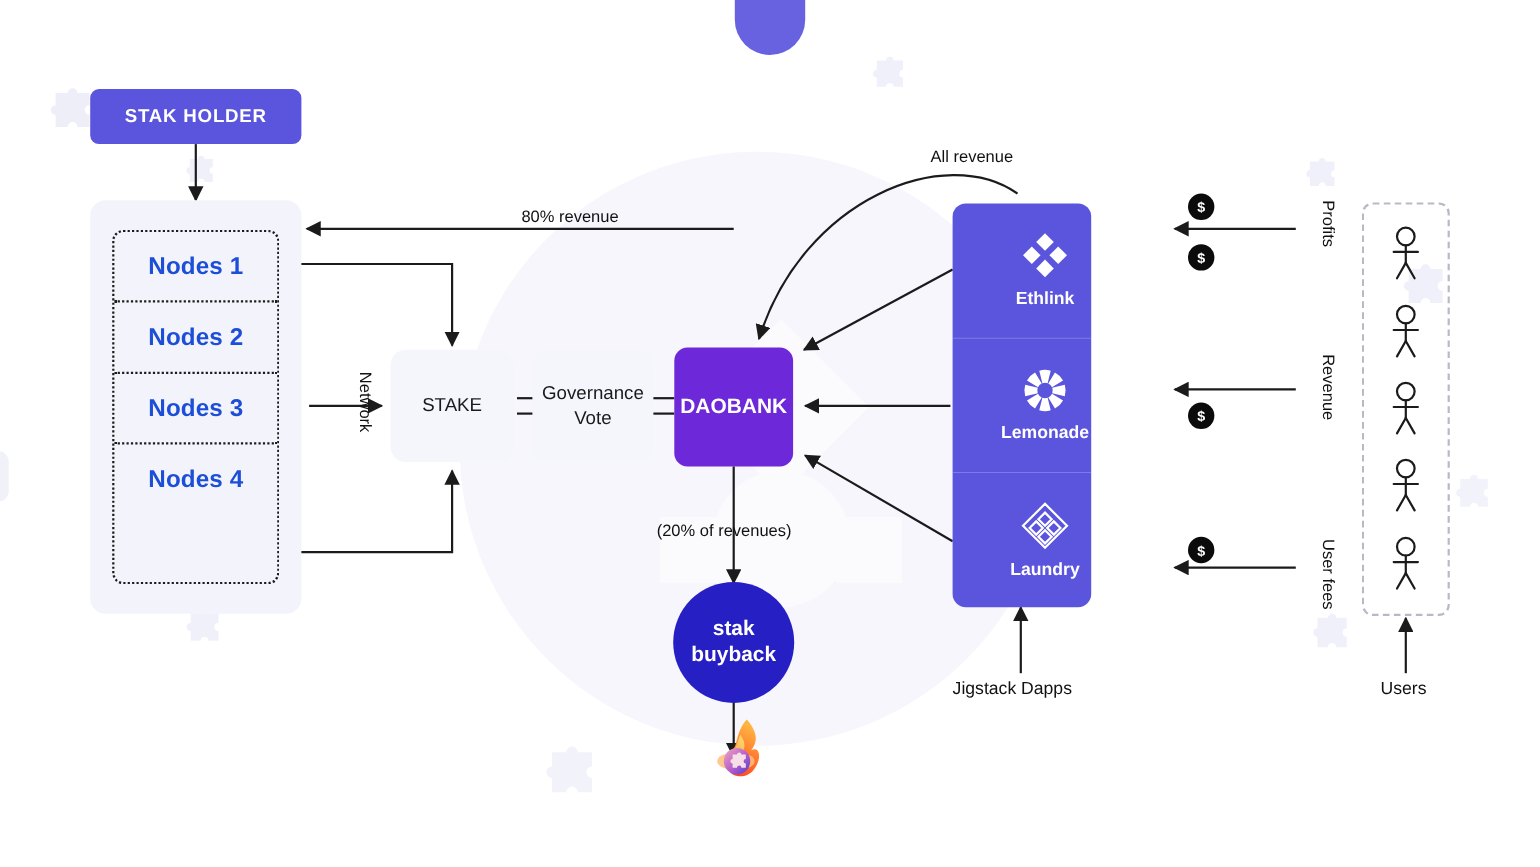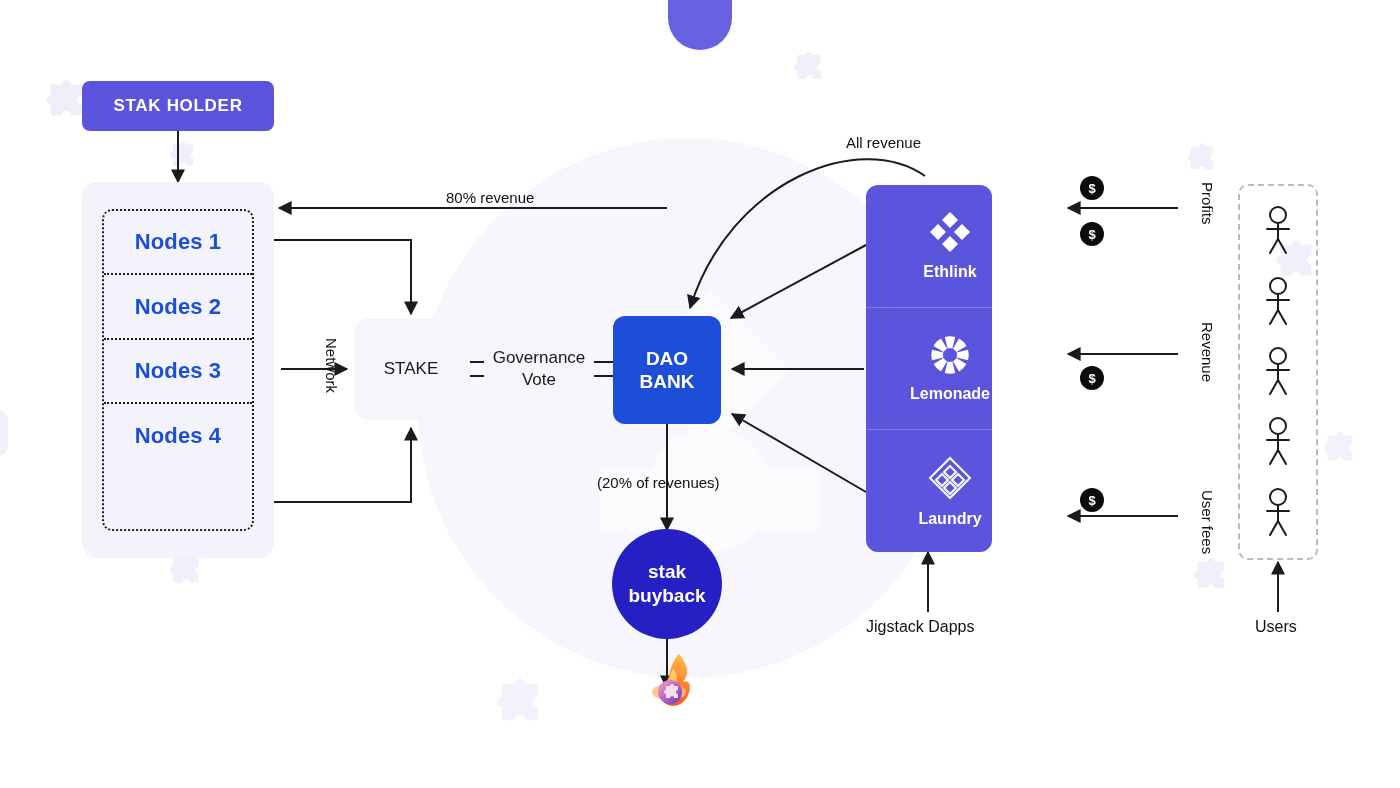--- a/index.html
+++ b/index.html
@@ -95,24 +95,23 @@
     align-items: center;
     justify-content: center;
     text-align: center;
     font-size: 17px;
     color: #1a1a1a;
     line-height: 1.28;
   }
 
   .dao-bank {
     position: absolute;
-    background: #1d4ed8;
+    background: #6d28d9;
     border-radius: 12px;
     display: flex;
-    flex-direction: column;
     align-items: center;
     justify-content: center;
     color: #fff;
     font-size: 19px;
     font-weight: 700;
     line-height: 1.22;
   }
 
   .buyback {
     position: absolute;
@@ -353,21 +352,21 @@
           <stop offset="1" stop-color="#4a3fd0"></stop>
       </linearGradient>
     </defs>
     <path d="M34 6 C 44 18, 44 26, 38 34 C 46 30, 48 42, 40 52 C 34 60, 20 60, 16 50 C 12 40, 22 36, 24 28 C 26 20, 28 12, 34 6 Z" fill="url(#flame1)"></path>
     <path d="M28 20 C 34 28, 32 34, 28 40 C 34 38, 36 46, 31 52 C 26 57, 17 55, 16 47 C 15 39, 24 34, 25 28 Z" fill="url(#flame2)"></path>
     <ellipse cx="24" cy="44" rx="17" ry="8" fill="#ffbe7a" opacity="0.85"></ellipse>
     <circle cx="25" cy="44" r="12" fill="url(#tok)"></circle>
     <path d="M21 38h4a2 2 0 1 1 4 0h4v4a2 2 0 1 0 0 4v4h-4a2 2 0 1 0-4 0h-4v-4a2 2 0 1 1 0-4Z" fill="#f7dfe8"></path>
   </svg>
 
-  <div class="lbl" style="left:446px; top:189px;">
+  <div class="lbl" style="left:474px; top:189px;">
     <span>80% revenue</span>
   </div>
   <div class="lbl" style="left:597px; top:474px;">
     <span>(20% of revenues)</span>
   </div>
   <div class="lbl" style="left:846px; top:134px;">
     <span>All revenue</span>
   </div>
 
   <div class="dapps-col" style="left:866px; top:185px; width:126px; height:367px;">

